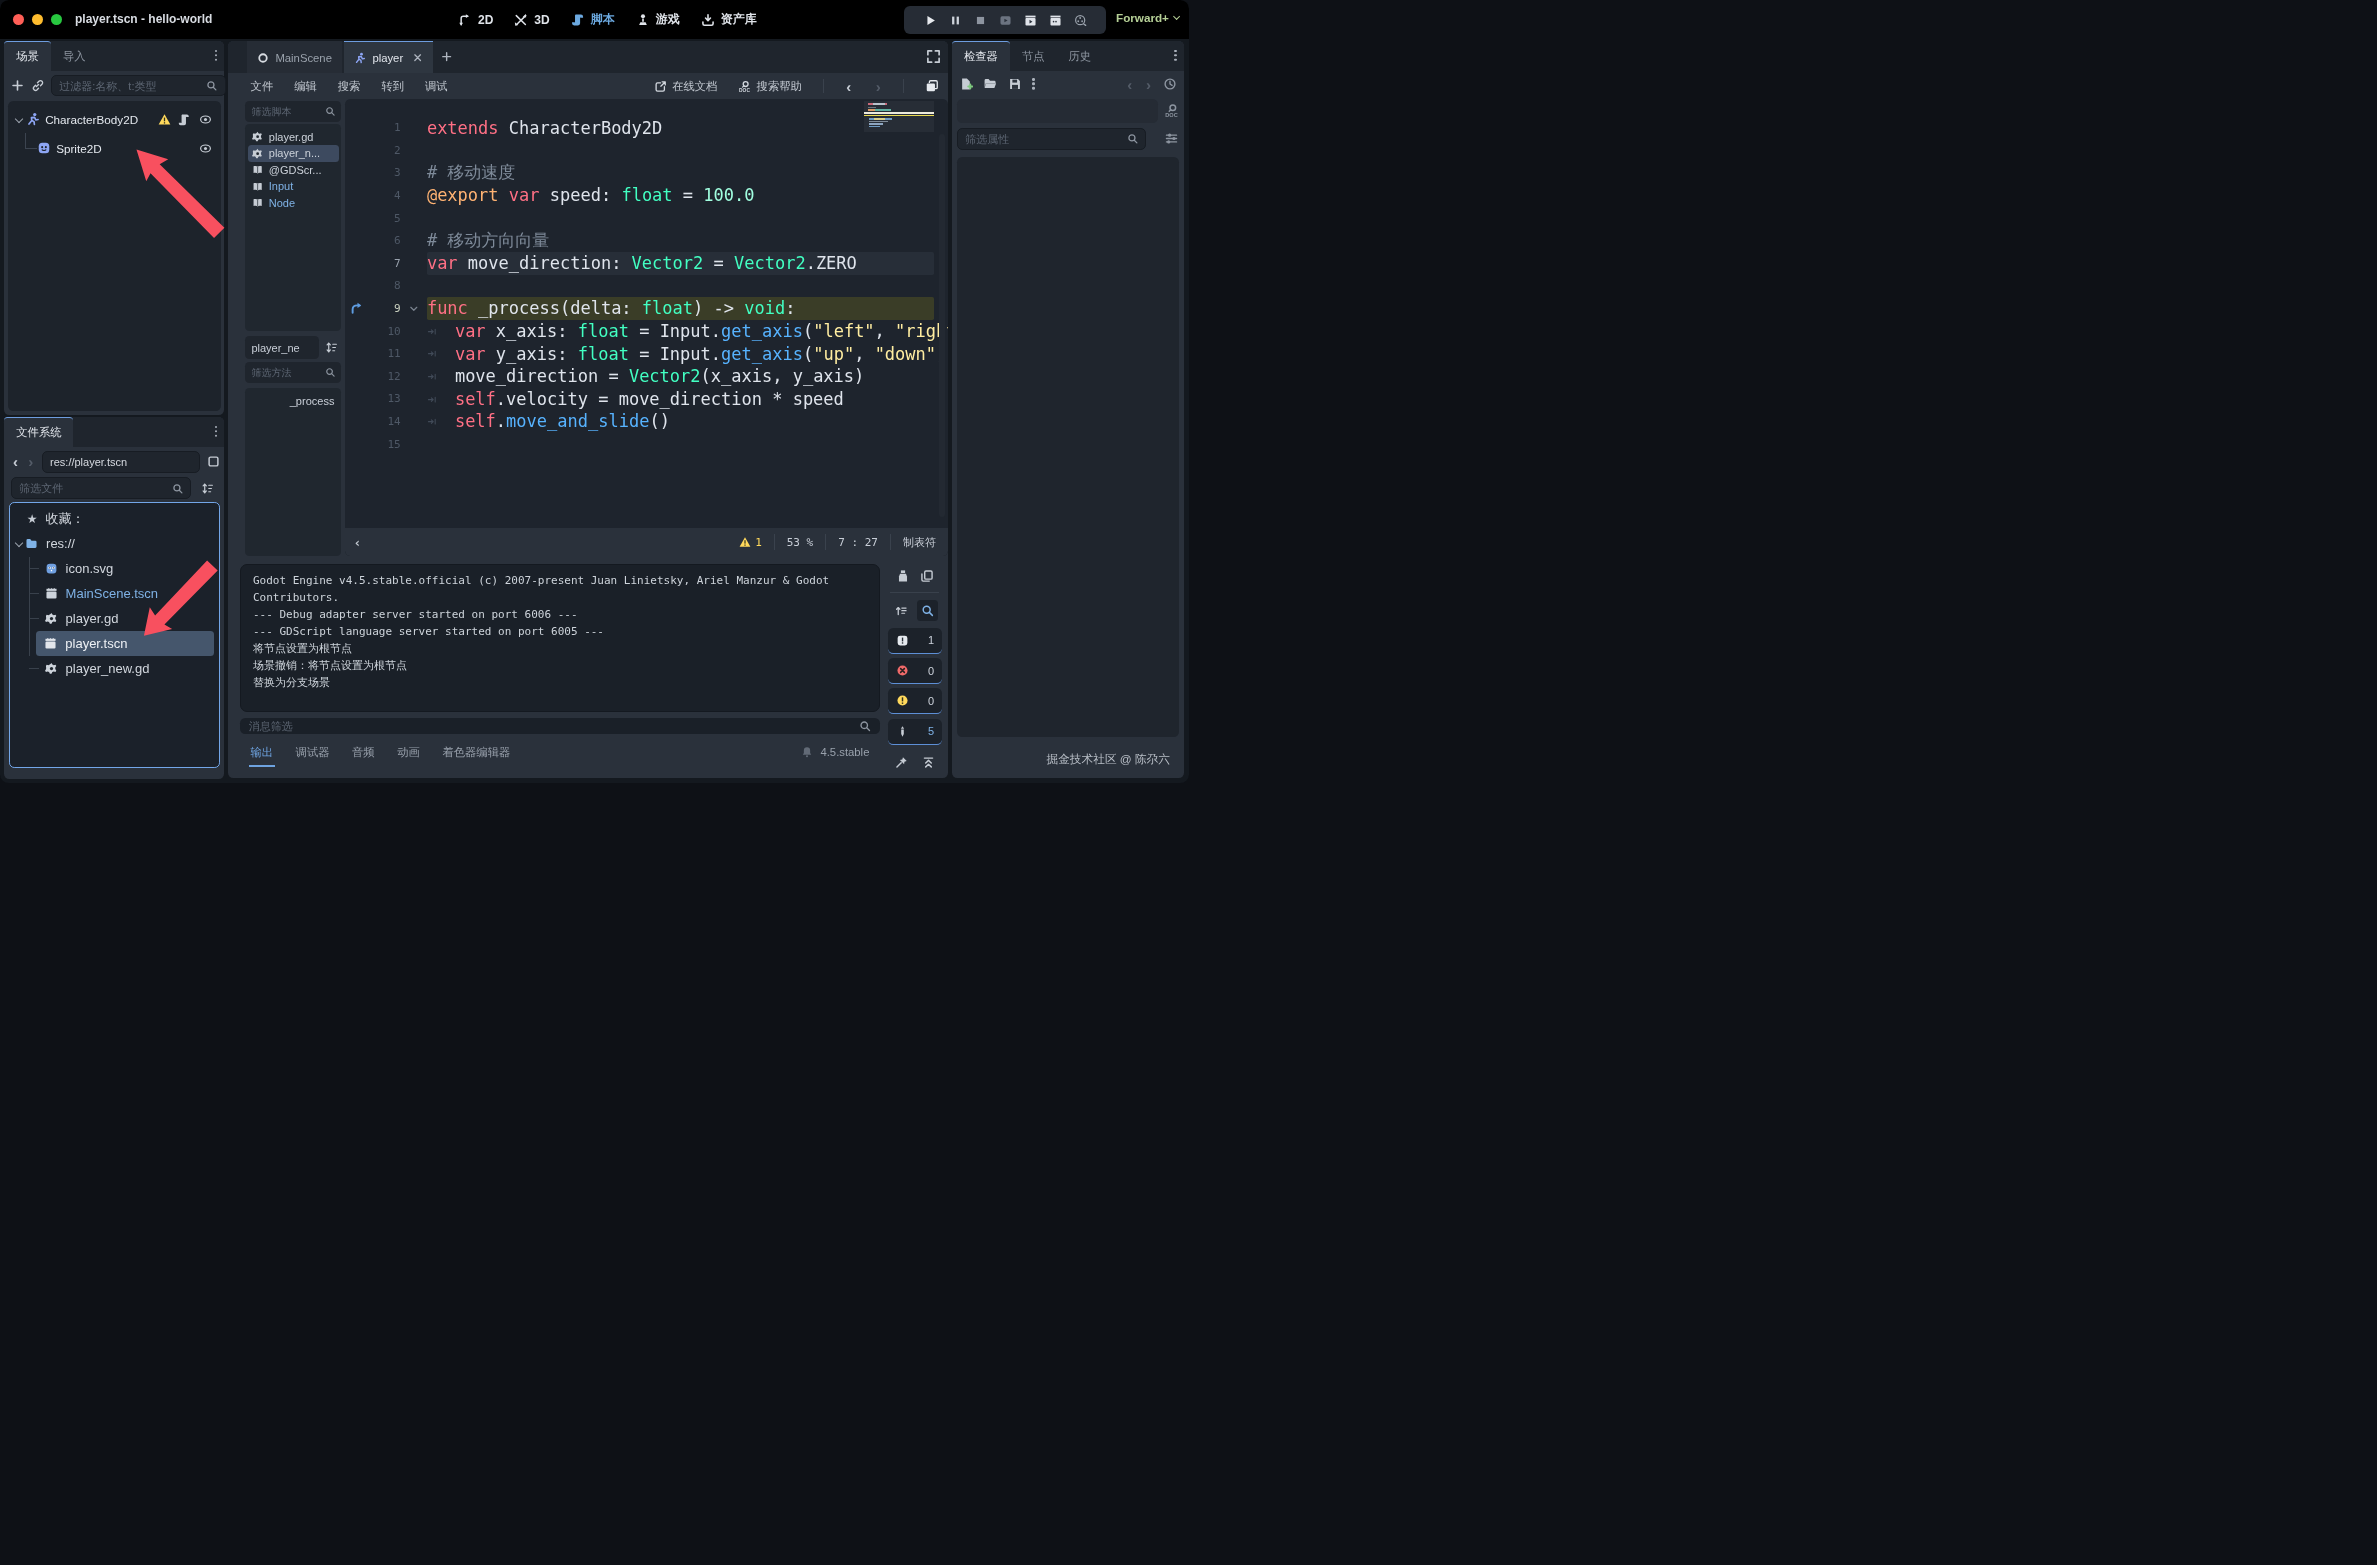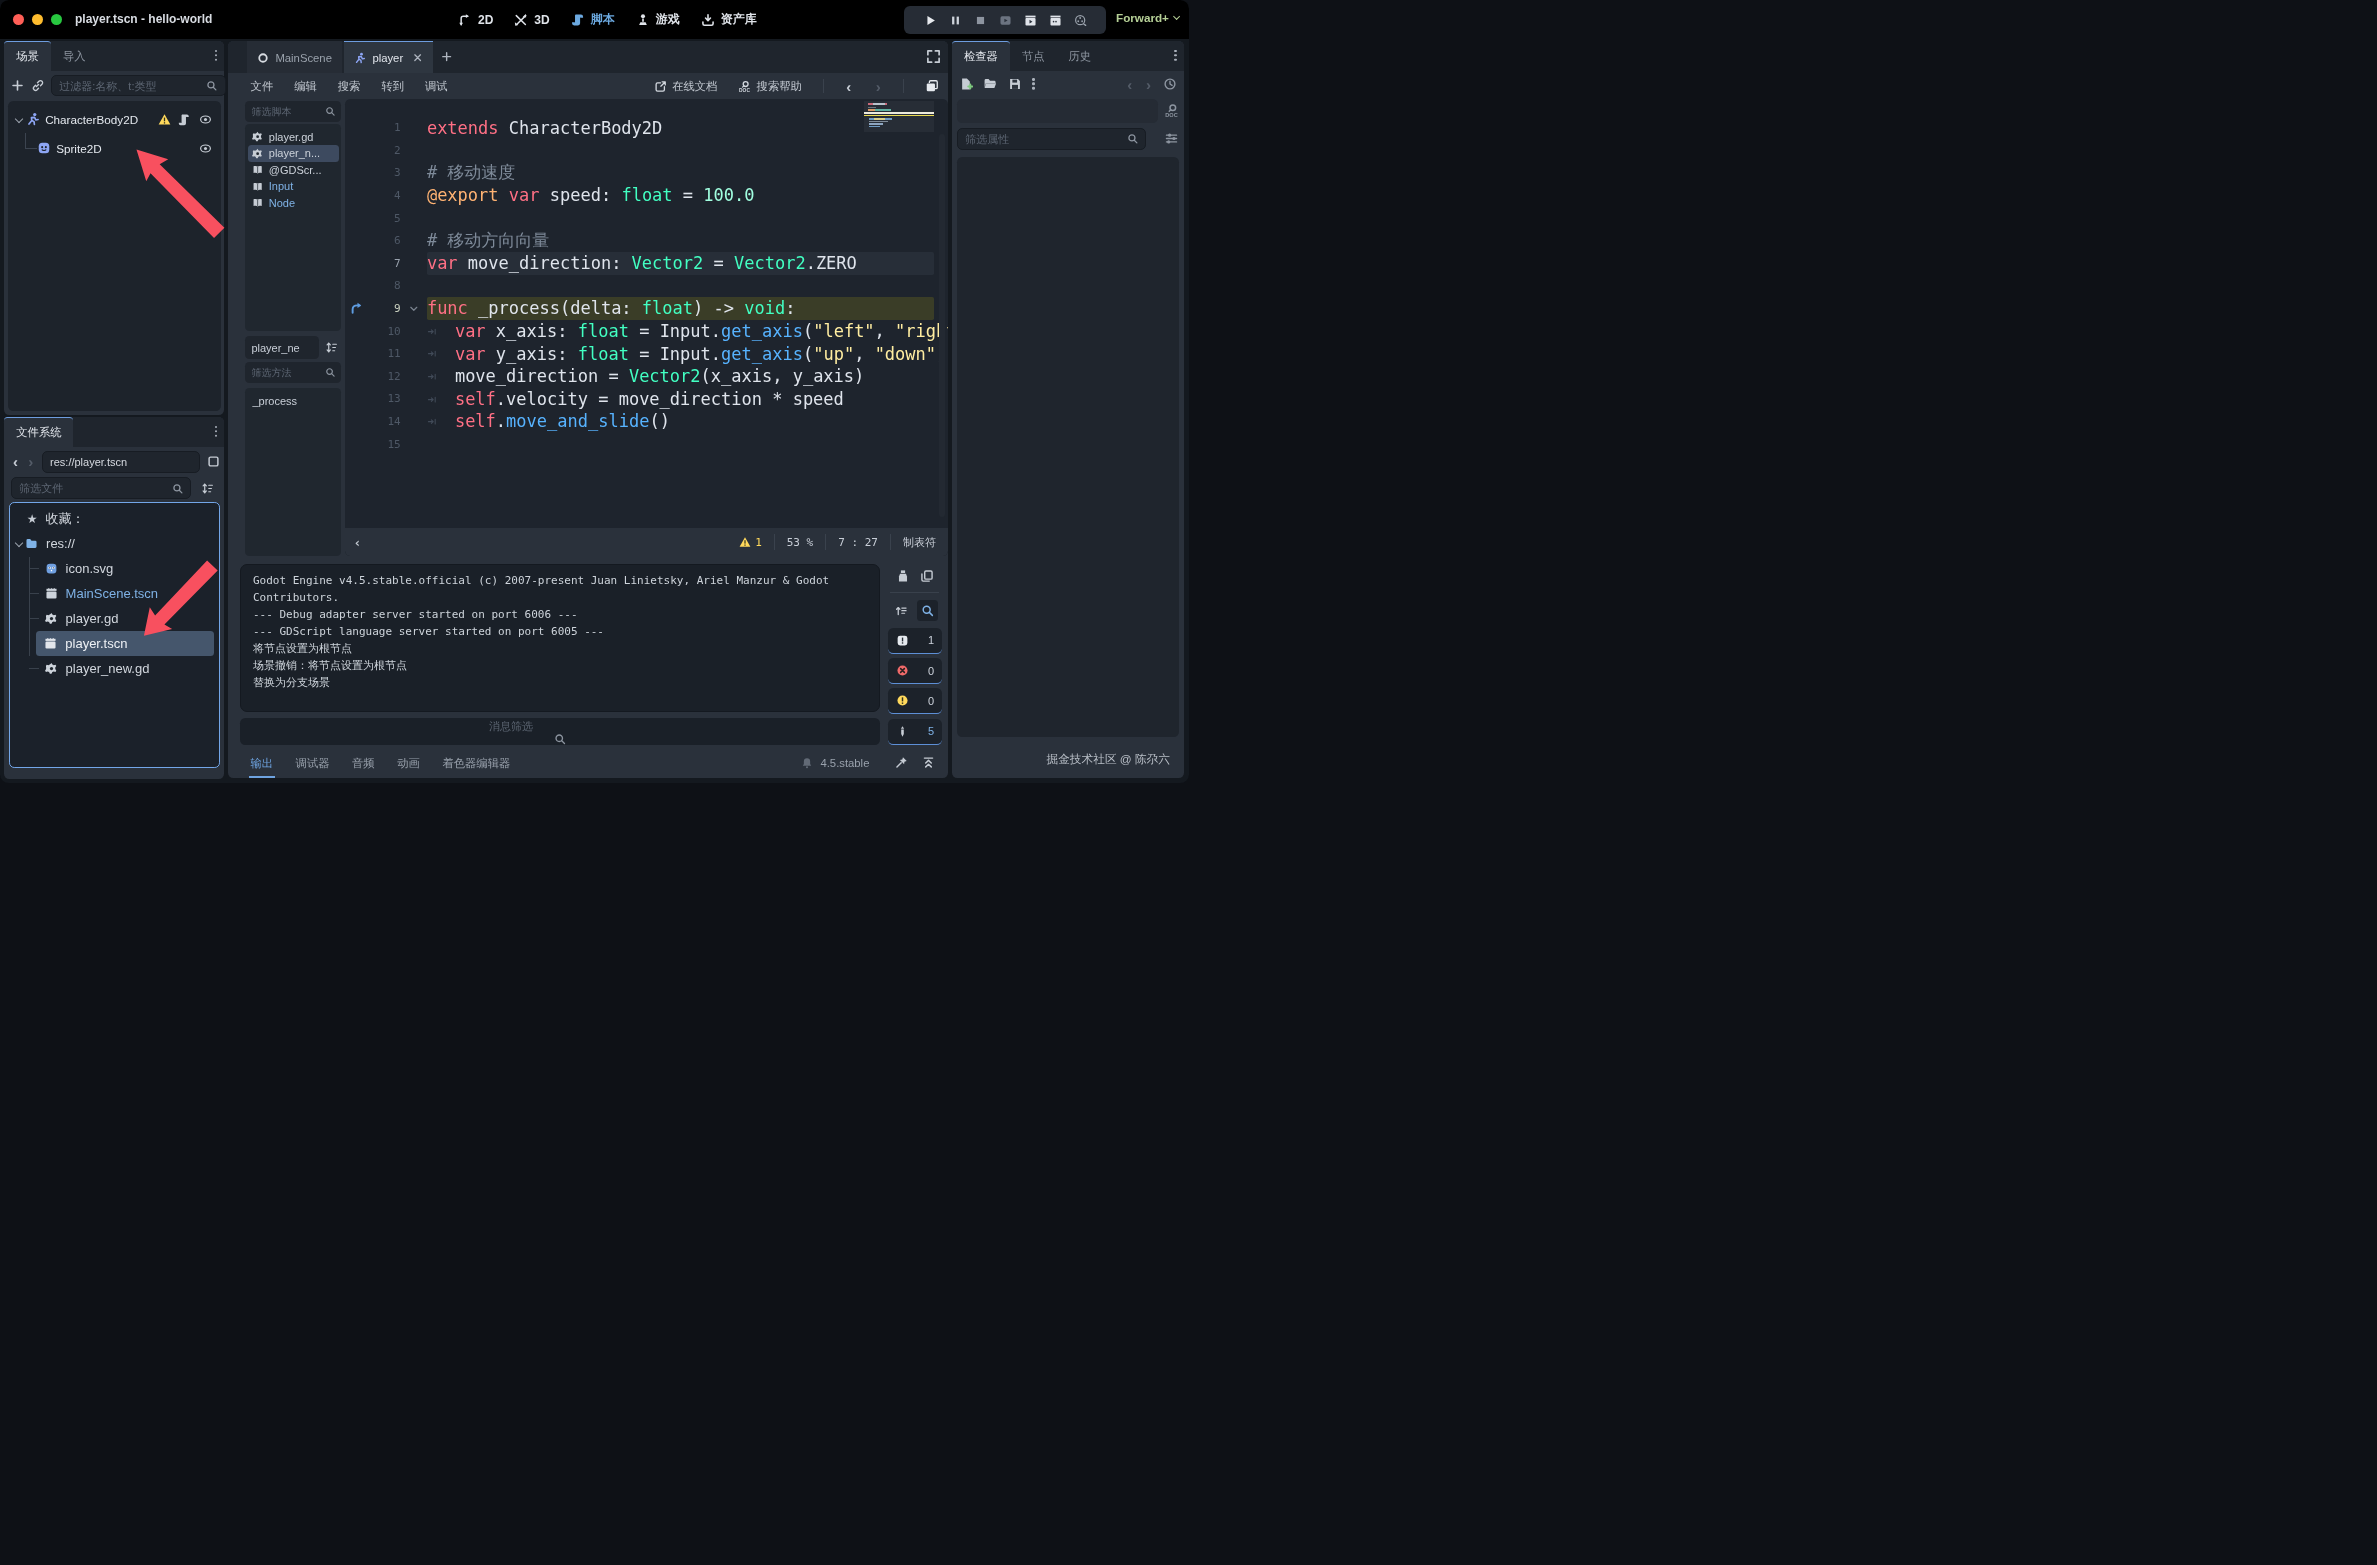--- a/index.html
+++ b/index.html
@@ -102,21 +102,21 @@
   .mini-inp .ic { width:10.4px; height:10.4px; color:#8d95a0; }
   #script-list { background:#20272f; border-radius:4.3px; height:207px; padding:4.3px 2.6px; }
   .slrow { display:flex; align-items:center; height:16.5px; padding:0 4.3px; gap:5.2px; font-size:11px;
            color:#ccd2da; border-radius:3.5px; white-space:nowrap; overflow:hidden; }
   .slrow .ic { width:11.3px; height:11.3px; color:#c6ccd4; }
   .slrow.sel { background:#3d4a5f; }
   .slrow.builtin { color:#7fb2e6; }
   #cur-script-row { display:flex; align-items:center; margin-top:5.2px; gap:3.5px; }
   #cur-script { flex:1; background:#1f252d; border-radius:4.3px; height:22.6px; display:flex;
                 align-items:center; padding:0 6px; color:#c9cfd8; font-size:11px; overflow:hidden; white-space:nowrap; }
-  #method-list { background:#20272f; border-radius:4.3px; flex:1; margin-top:2.6px; padding:7px 7px; }
+  #method-list { background:#20272f; border-radius:4.3px; flex:1; margin-top:2.6px; padding:7px 7px;text-align:right; }
   .mrow { font-size:11px; color:#c9cfd8; }
 
   #code-panel { flex:1; background:#1e242d; border-radius:5.2px; margin-left:3.5px; position:relative;
                 font-family:"DejaVu Sans Mono",monospace; overflow:hidden; }
   #code-lines { padding-top:17.4px; }
   .cline { display:flex; height:22.6px; align-items:center; }
   .gut { width:82px; flex:none; display:flex; align-items:center; }
   .g-entry { width:22.6px; height:14px; margin-left:5.2px; color:#5e9ce0; }
   .g-entry svg { width:14px; height:14px; }
   .g-num { width:28px; text-align:right; font-size:11px; color:#4e5866; }
@@ -141,22 +141,22 @@
   .st-item { display:flex; align-items:center; gap:4.3px; padding:0 12px; height:15.7px; }
   .st-item + .st-item { border-left:0.9px solid #3a424d; }
   .st-warn { color:#ffd95c; } .st-warn .ic { width:12px; height:12px; }
 
   
   #output-wrap { position:absolute; left:12px; right:5.2px; top:523px; bottom:0; display:flex; }
   #out-left { flex:1; margin-right:7px; display:flex; flex-direction:column; }
   #log-box { background:#1a2028; border:0.9px solid #141920; border-radius:7px; height:148px;
              padding:7px 12px; font-family:"DejaVu Sans Mono",monospace; font-size:11px;
              line-height:17px; color:#ced4db; overflow:hidden; }
-  #out-filter { margin-top:6px; height:27px; background:#1a2028; border-radius:5.2px; display:flex;
-                align-items:center; padding:0 8.7px;flex-direction:column; }
+  #out-filter { margin-top:6px; height:16px; background:#1a2028; border-radius:5.2px; display:flex;
+                align-items:center; padding:0 8.7px; }
   #out-filter input { flex:1; background:none; border:none; outline:none; color:#d6dae0; font-size:11px;
                       font-family:"Liberation Sans",sans-serif;}
   #out-filter input::placeholder { color:#5d6673; }
   #out-filter .ic { width:12px; height:12px; color:#8d95a0; }
   #bottom-bar { height:29px; display:flex; align-items:center; gap:22.6px; padding:0 10.4px; margin-top:3.5px; }
   .btab { color:#99a1ac; font-size:11.3px; position:relative; }
   .btab.active { color:#6ea3e0; }
   .btab.active:after { content:""; position:absolute; left:-1.7px; right:-1.7px; bottom:-7px; height:1.7px; background:#6ea3e0; }
   #bottom-bar .grow { flex:1; }
   #version-area { display:flex; align-items:center; gap:7px; color:#99a1ac; font-size:11.3px; }

